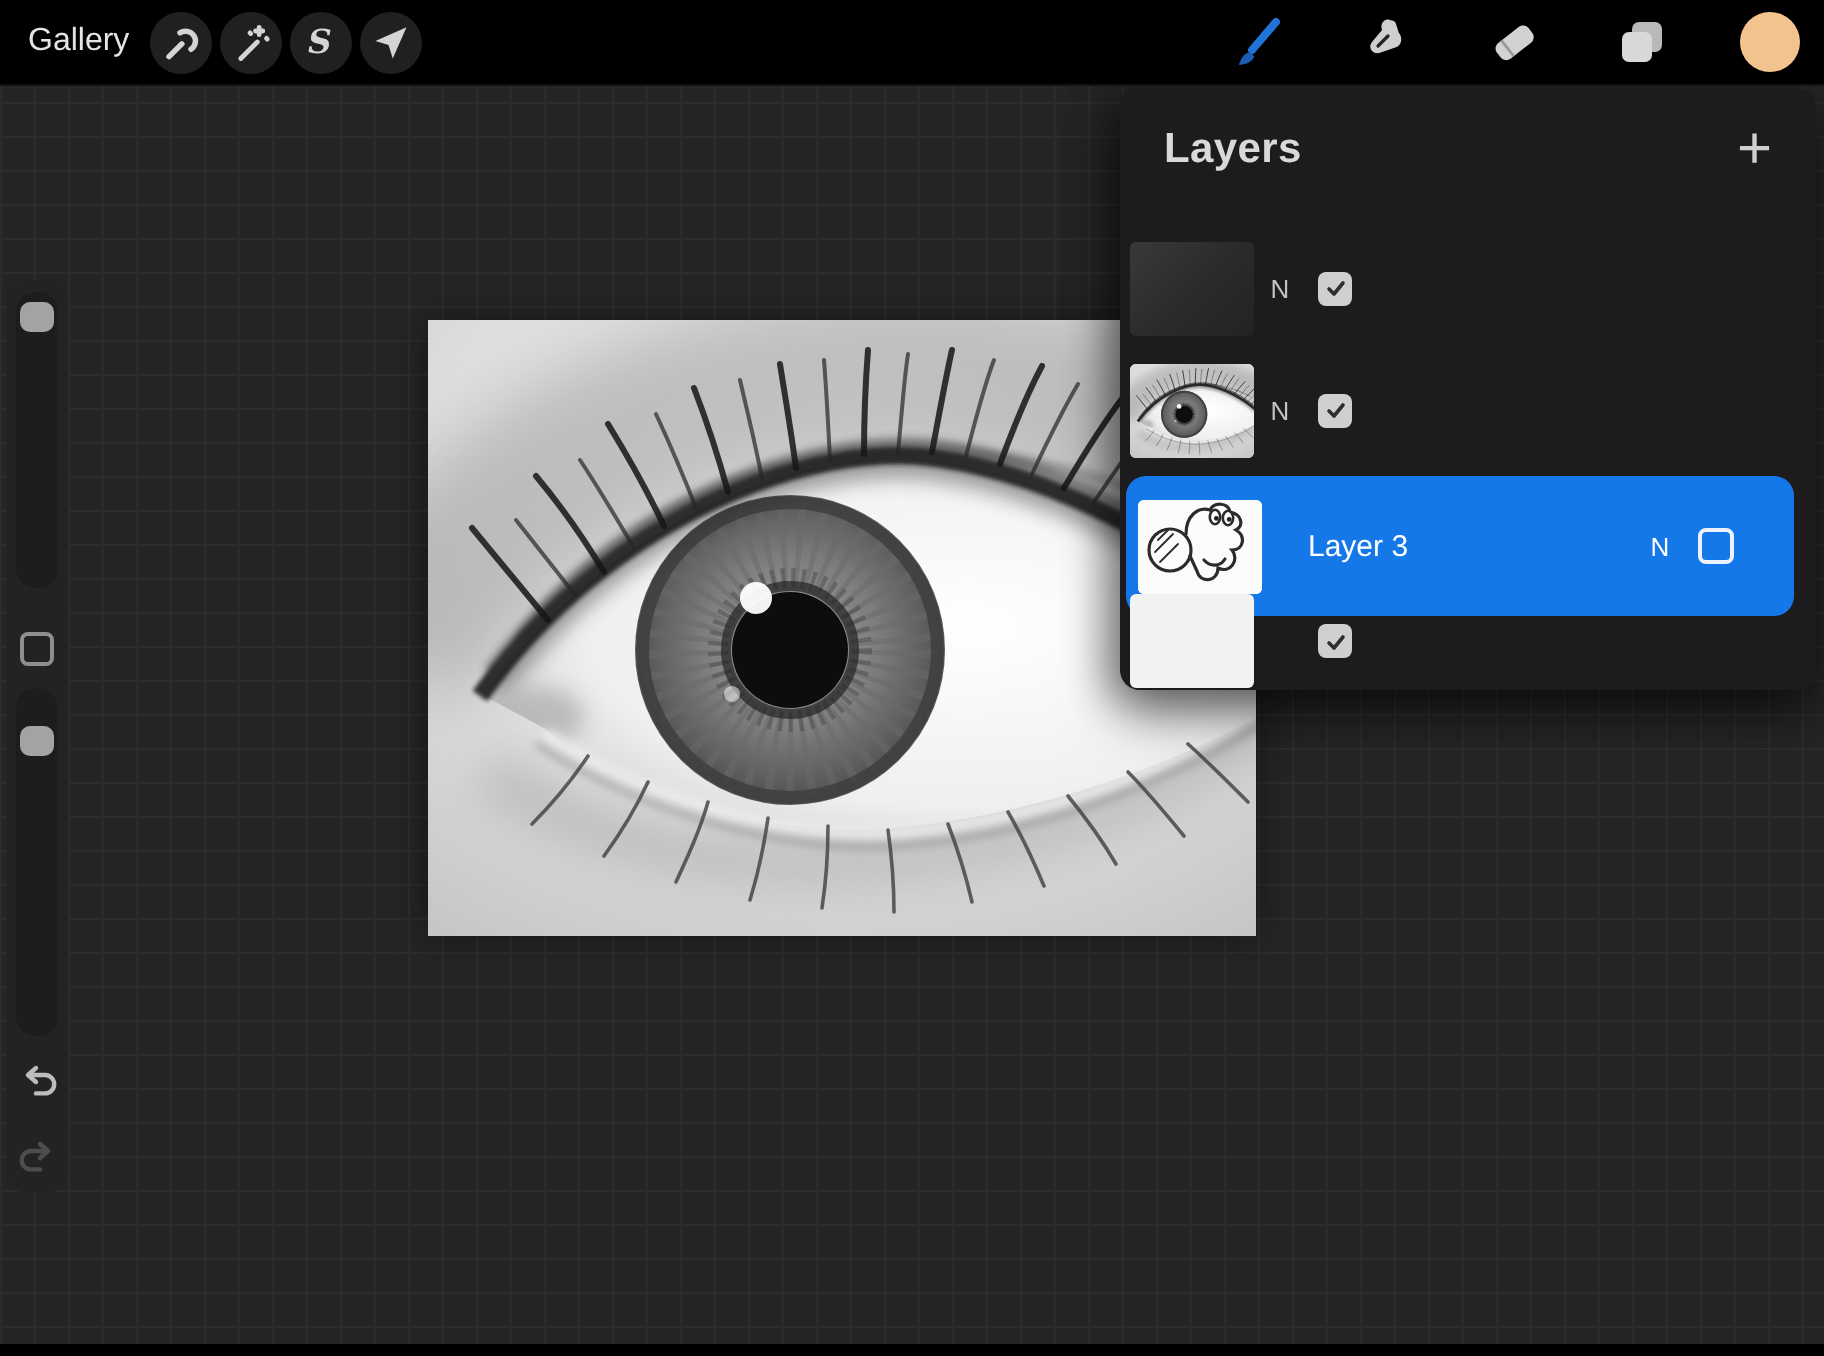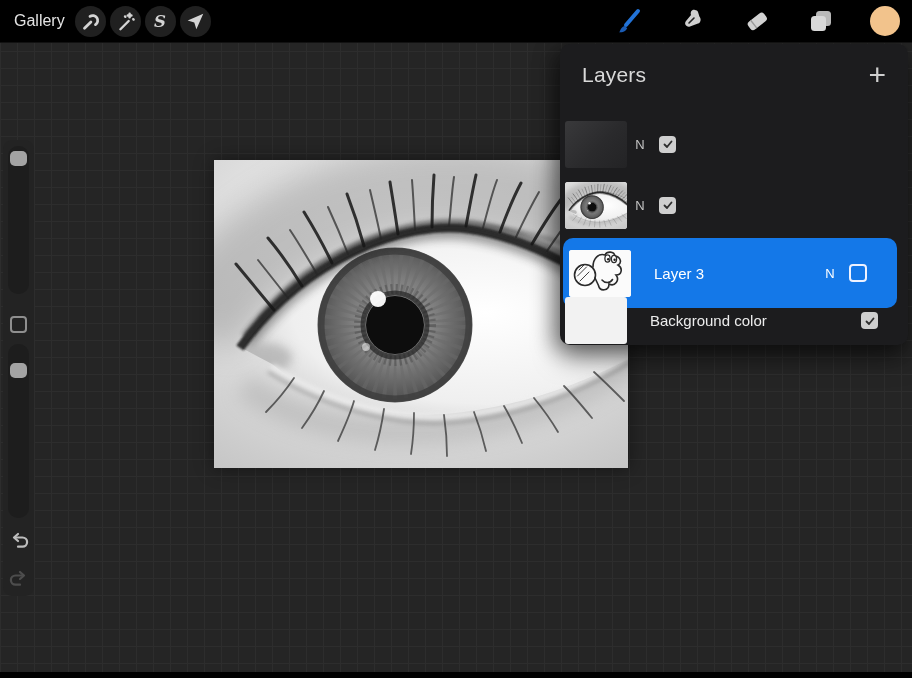--- a/index.html
+++ b/index.html
@@ -41,21 +41,21 @@
   .histbtn{position:absolute;left:4px;width:24px;height:24px;background:none;border:none;
     cursor:pointer;padding:0;display:flex;align-items:center;justify-content:center;}
   .undo{top:390px;} .redo{top:428px;}
   
   .layers-panel{position:absolute;left:560px;top:44px;width:348px;height:301px;
     background:#1c1c1e;border-radius:10px;z-index:20;
     box-shadow:0 12px 26px rgba(0,0,0,.5),-8px 4px 20px rgba(0,0,0,.3);}
   .panel-header{position:absolute;left:0;top:0;right:0;height:62px;
     display:flex;align-items:center;justify-content:space-between;padding:0 22px;
     box-sizing:border-box;}
-  .panel-title{margin:0;font-size:21px;font-weight:400;color:#d9d9d9;letter-spacing:.2px;}
+  .panel-title{margin:0;font-size:21px;font-weight:700;color:#d9d9d9;letter-spacing:.2px;}
   .add-layer{background:none;border:none;color:#cfcfcf;font-size:30px;font-weight:200;
     cursor:pointer;line-height:1;padding:0;font-family:inherit;}
   .layer-row{position:absolute;left:0;right:0;display:flex;align-items:center;cursor:pointer;}
   .row-1{top:74px;height:52px;} .row-2{top:135px;height:52px;}
   .row-3{top:194px;height:70px;} .row-4{top:252px;height:49px;}
   .layer-row.selected{left:3px;right:11px;background:#1478e8;border-radius:10px;}
   .thumb{flex:0 0 62px;height:47px;margin-left:5px;border-radius:3px;overflow:hidden;
     background:#fff;}
   .selected .thumb{margin-left:6px;}
   .thumb-dark{background:linear-gradient(135deg,#39393b 0%,#2a2a2c 55%,#232325 100%);}
@@ -219,21 +219,20 @@
           <circle cx="45.6" cy="9.7" r="1.2" fill="#222"></circle>
         </svg>
       </div>
       <span class="lname">Layer 3</span>
       <span class="blend">N</span>
       <span class="cb unchecked"></span>
     </div>
 
     <div class="layer-row row-4">
       <div class="thumb thumb-white"></div>
-      <span class="lname">Background color</span>
       <span class="blend"></span>
       <span class="cb checked">
         <svg width="12" height="12" viewBox="0 0 12 12">
           <path d="M2.5 6.5 L5 9 L9.5 3.5" stroke="#2e2e2e" stroke-width="1.8" fill="none" stroke-linecap="round" stroke-linejoin="round"></path>
         </svg>
       </span>
     </div>
   </section>
 
   <div class="bottom-strip"></div>

